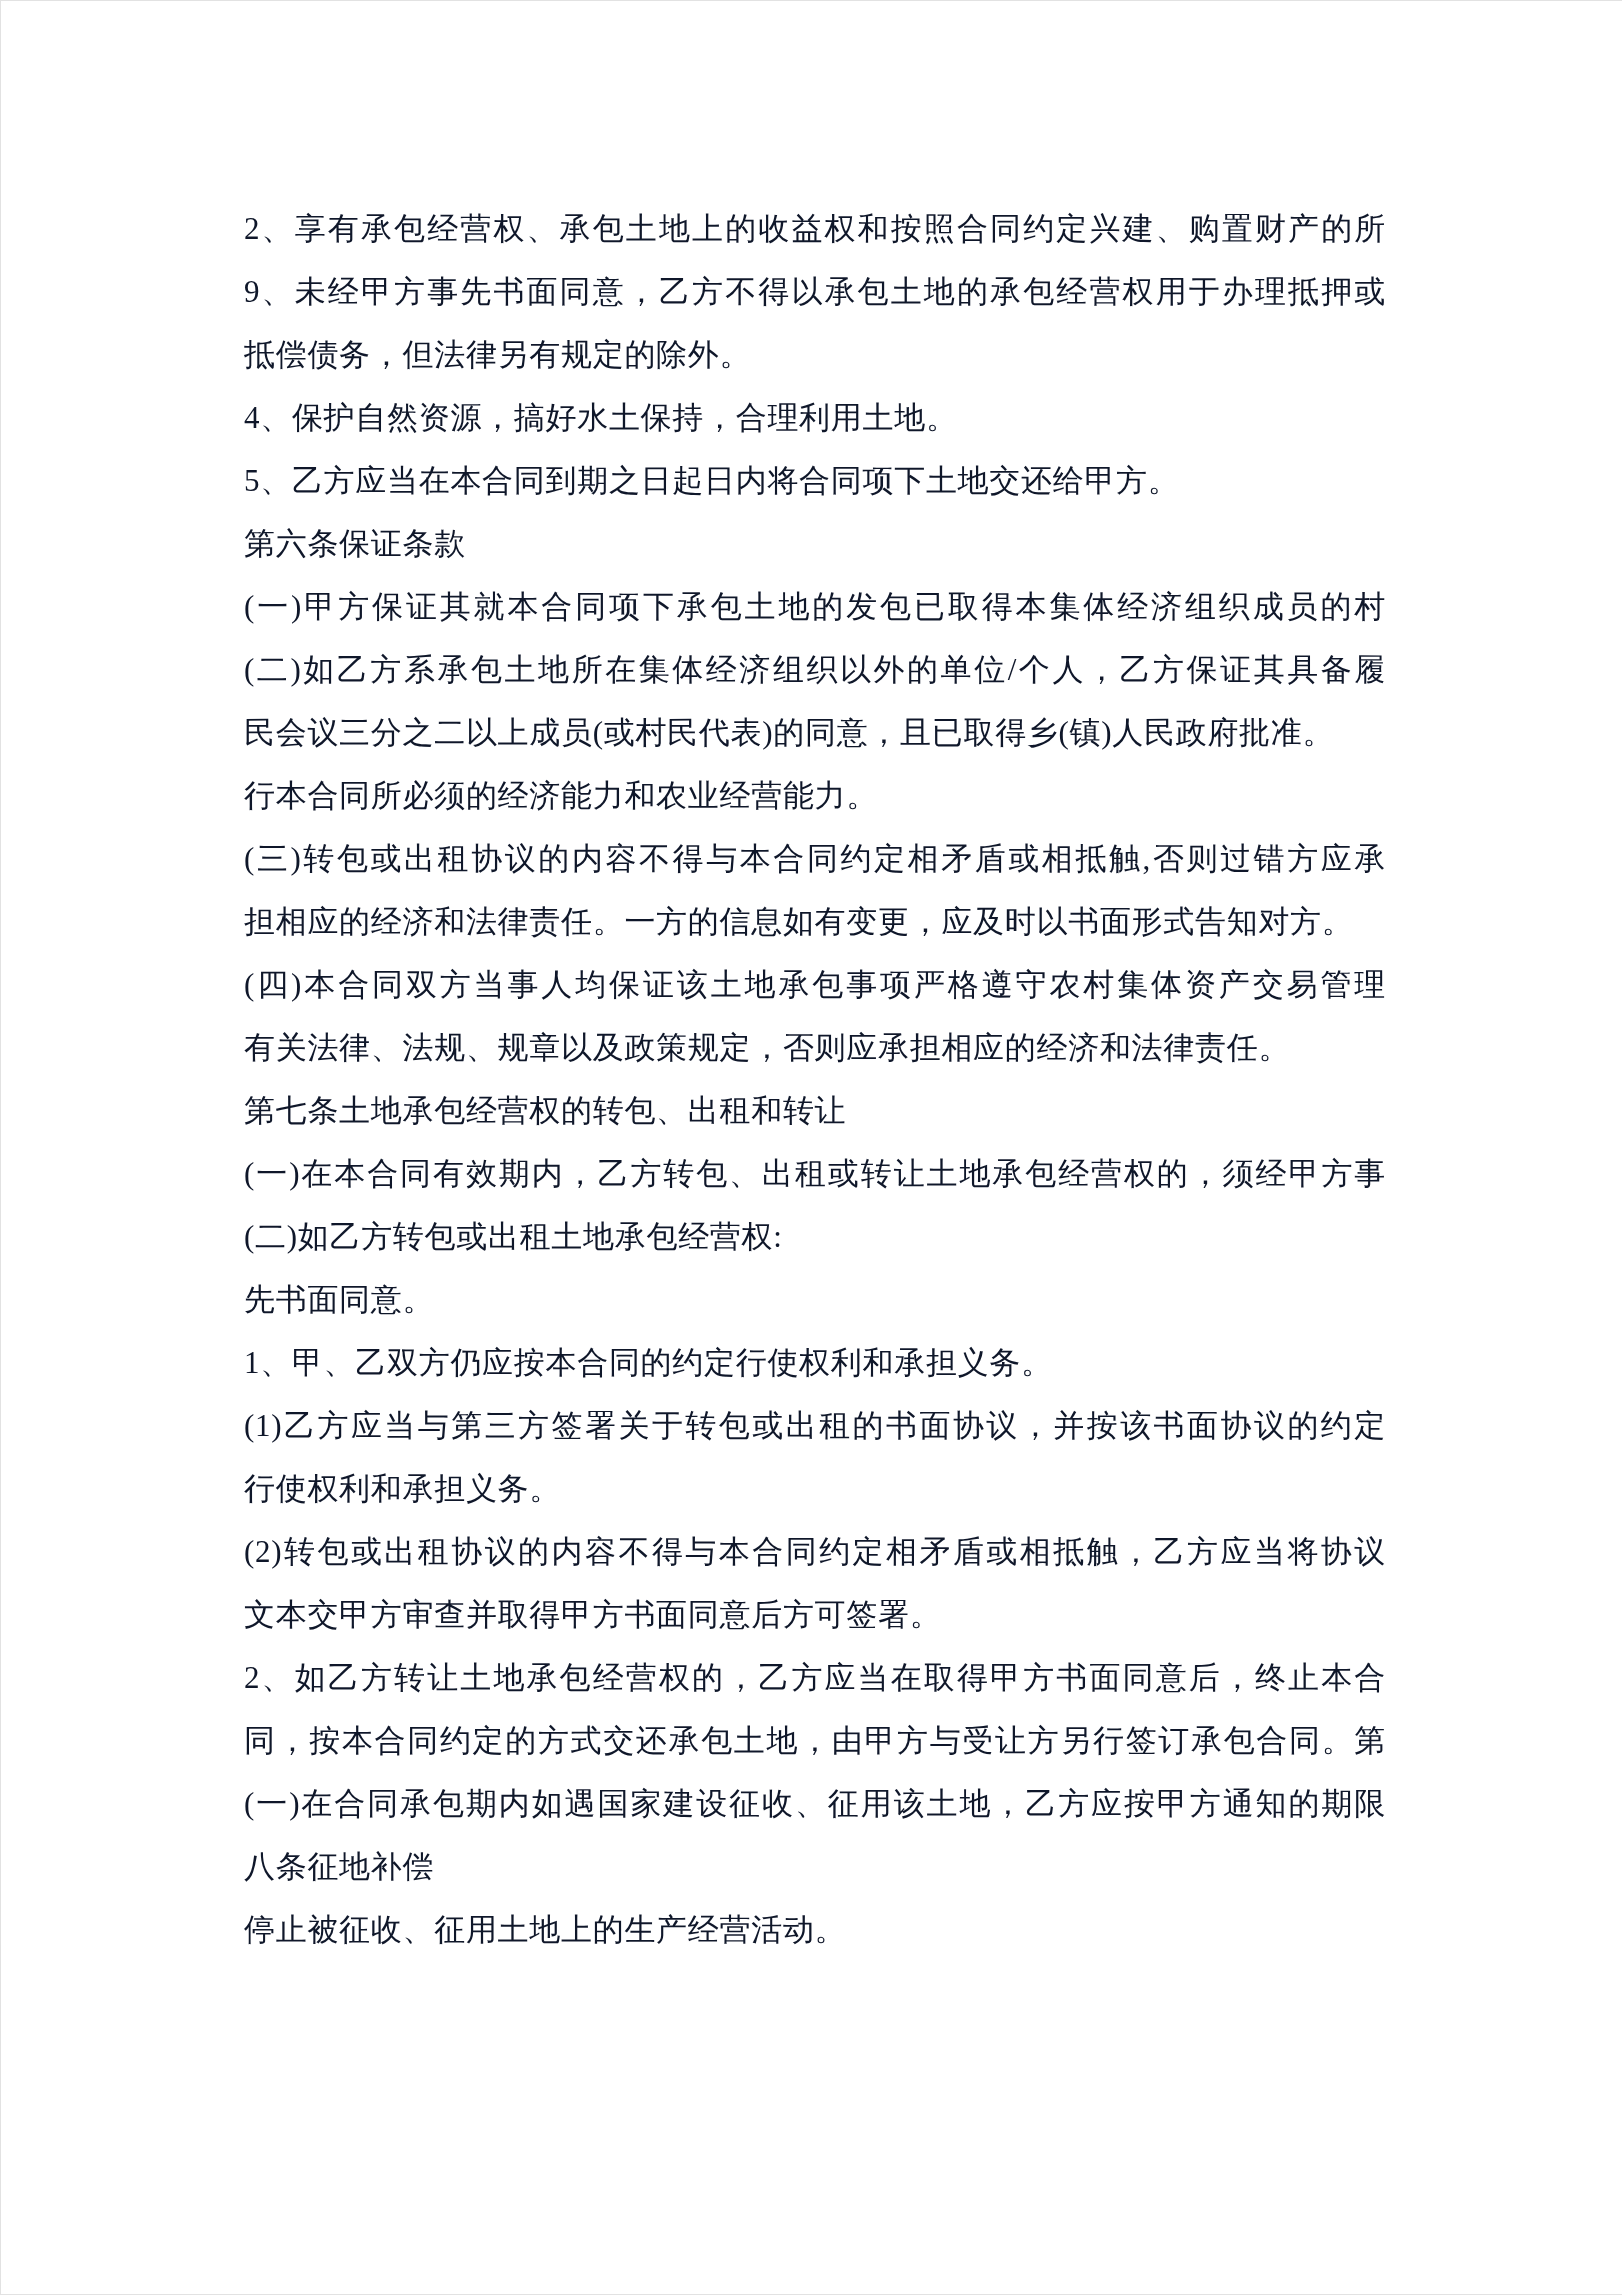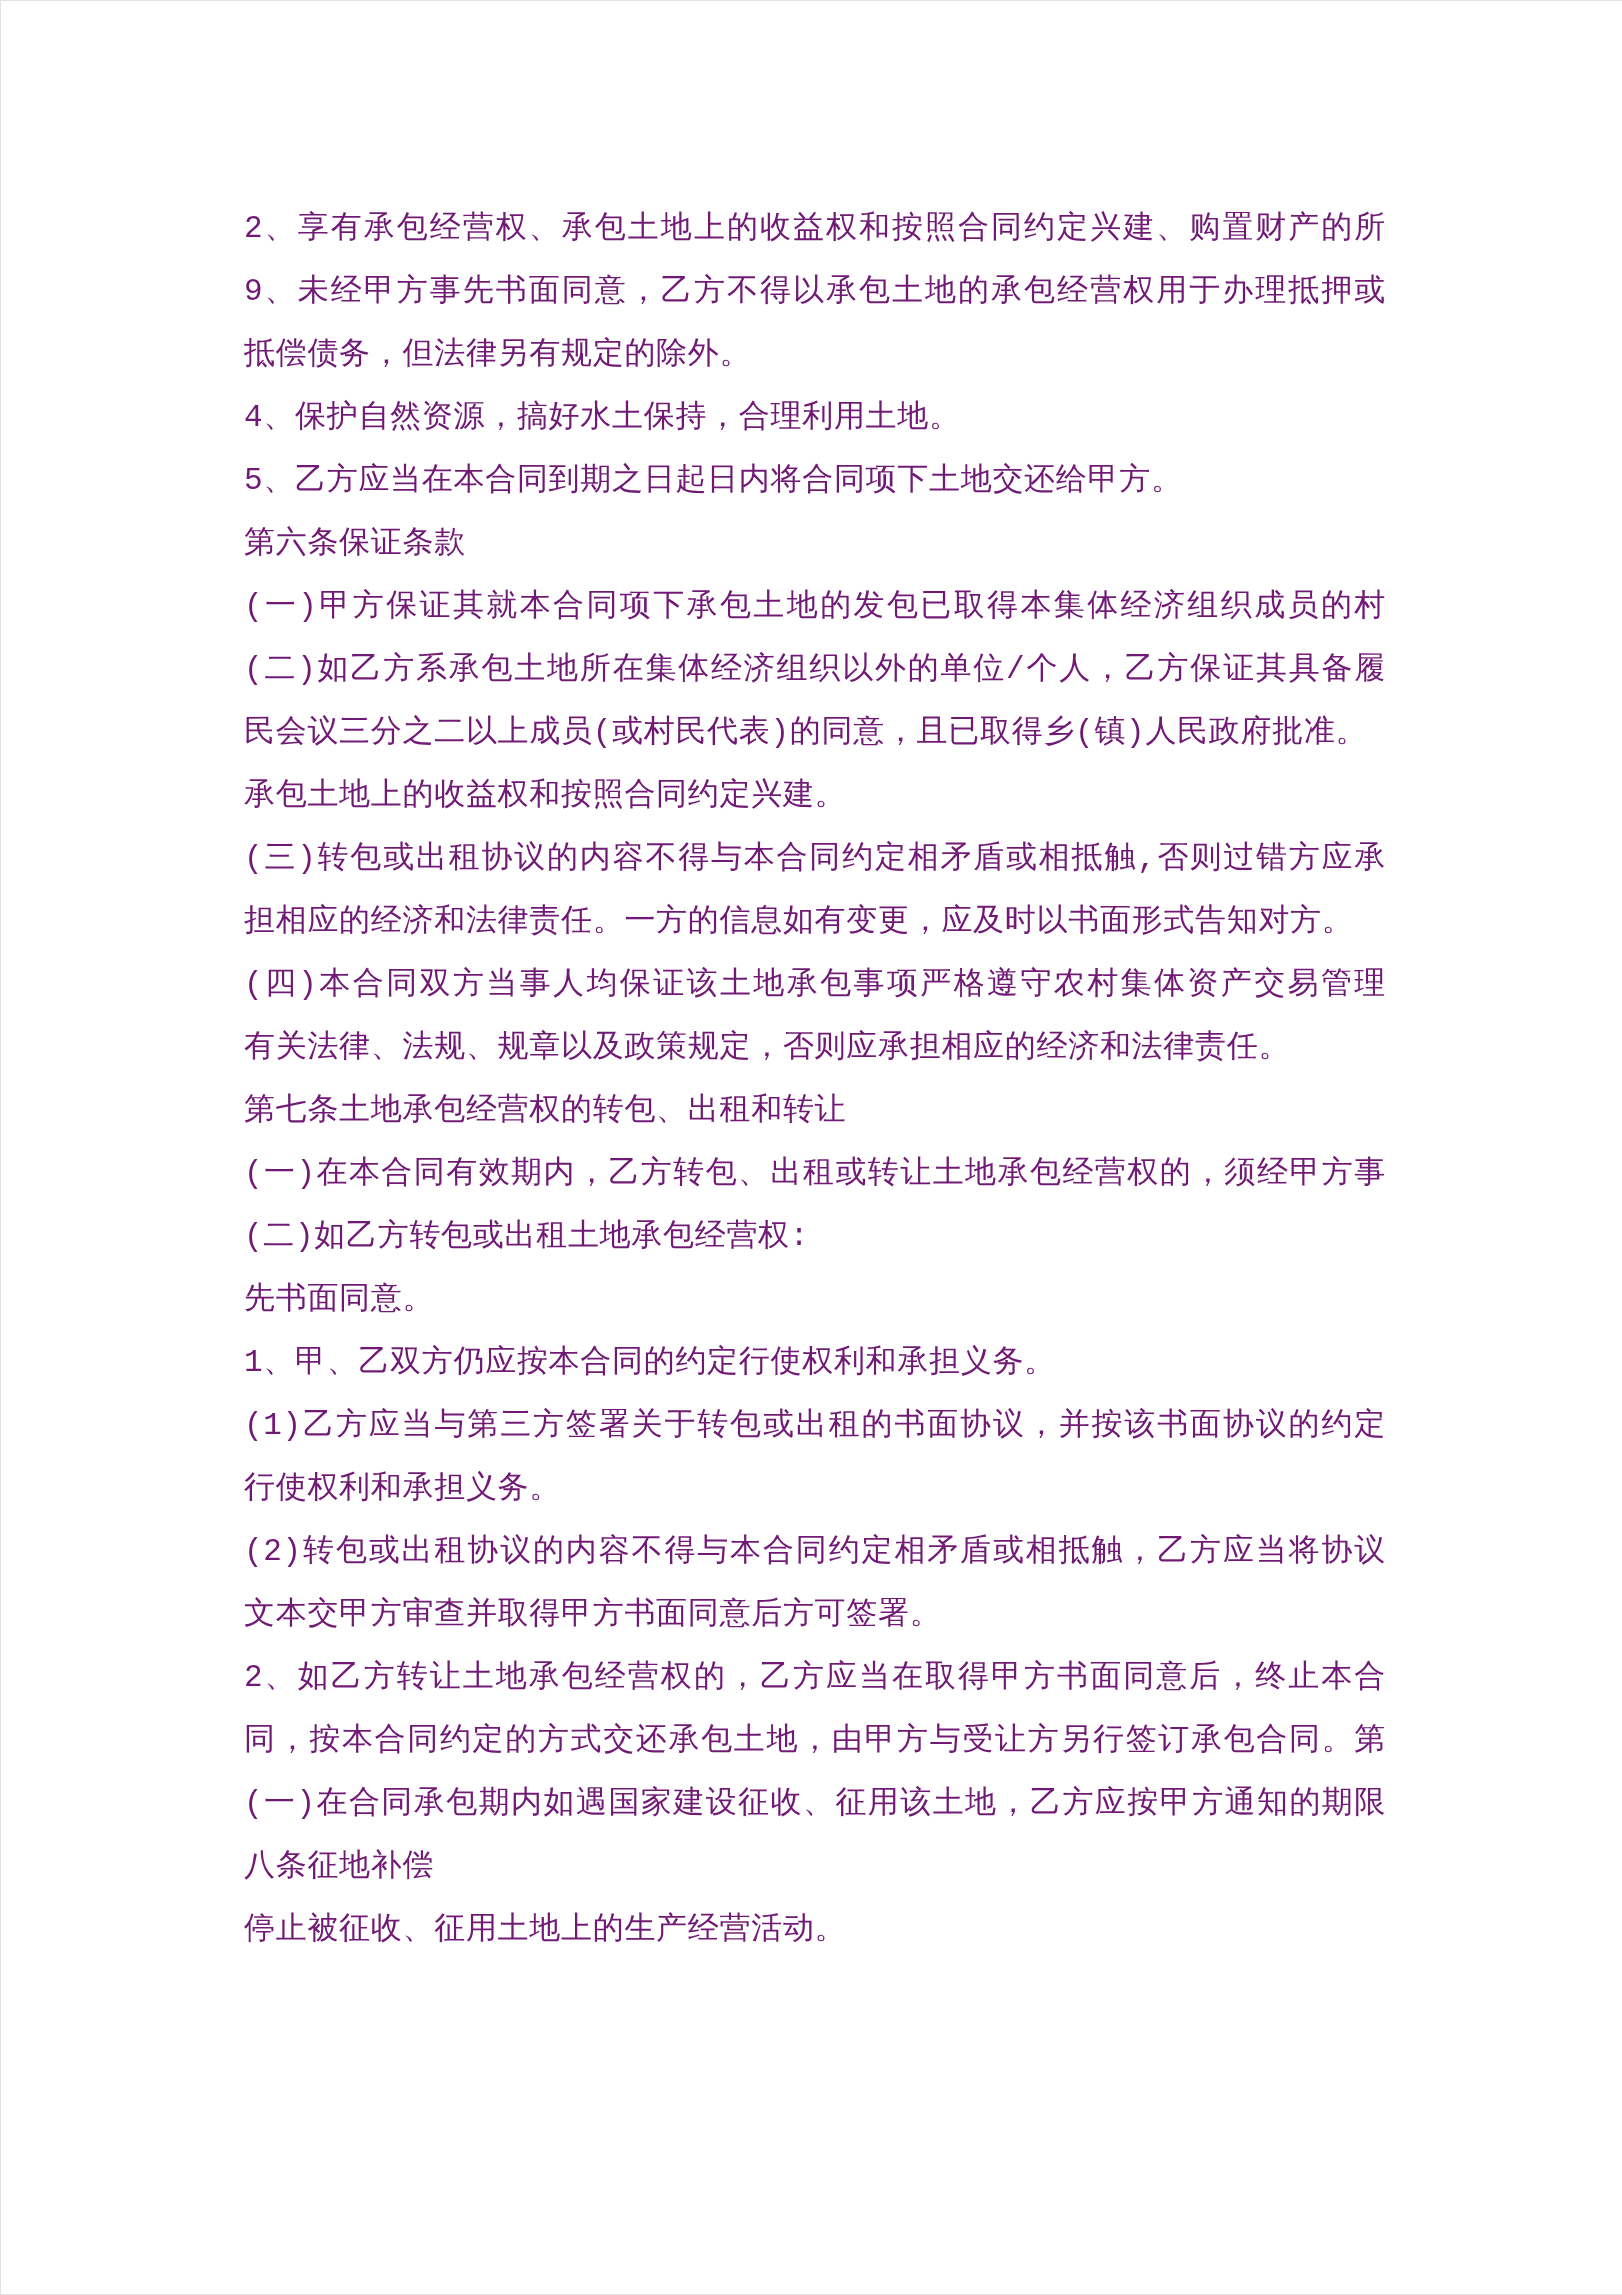--- a/index.html
+++ b/index.html
@@ -16,24 +16,24 @@
     border: 0.7px solid #e2e2e2;
     overflow: hidden;
   }
   .text-block {
     position: absolute;
     left: 243px;
     top: 196px;
     width: 1142px;
   }
   .ln {
-    font-family: Liberation Mono, monospace;
+    font-family: Liberation Serif, serif;
     font-size: 31px;
     line-height: 63px;
-    color: #701a75;
+    color: #0f172a;
     text-align: left;
     letter-spacing: 0.7px;
   }
   .ln.fill {
     text-align: justify;
     text-align-last: justify;
   }
 </style>
 </head>
 <body>
@@ -42,21 +42,21 @@
   <div class="text-block">
     <div class="ln fill">2、享有承包经营权、承包土地上的收益权和按照合同约定兴建、购置财产的所</div>
     <div class="ln fill">9、未经甲方事先书面同意，乙方不得以承包土地的承包经营权用于办理抵押或</div>
     <div class="ln">抵偿债务，但法律另有规定的除外。</div>
     <div class="ln">4、保护自然资源，搞好水土保持，合理利用土地。</div>
     <div class="ln">5、乙方应当在本合同到期之日起日内将合同项下土地交还给甲方。</div>
     <div class="ln">第六条保证条款</div>
     <div class="ln fill">(一)甲方保证其就本合同项下承包土地的发包已取得本集体经济组织成员的村</div>
     <div class="ln fill">(二)如乙方系承包土地所在集体经济组织以外的单位/个人，乙方保证其具备履</div>
     <div class="ln">民会议三分之二以上成员(或村民代表)的同意，且已取得乡(镇)人民政府批准。</div>
-    <div class="ln">承包土地上的收益权和按照合同约定兴建。</div>
+    <div class="ln">行本合同所必须的经济能力和农业经营能力。</div>
     <div class="ln fill">(三)转包或出租协议的内容不得与本合同约定相矛盾或相抵触,否则过错方应承</div>
     <div class="ln">担相应的经济和法律责任。一方的信息如有变更，应及时以书面形式告知对方。</div>
     <div class="ln fill">(四)本合同双方当事人均保证该土地承包事项严格遵守农村集体资产交易管理</div>
     <div class="ln">有关法律、法规、规章以及政策规定，否则应承担相应的经济和法律责任。</div>
     <div class="ln">第七条土地承包经营权的转包、出租和转让</div>
     <div class="ln fill">(一)在本合同有效期内，乙方转包、出租或转让土地承包经营权的，须经甲方事</div>
     <div class="ln">(二)如乙方转包或出租土地承包经营权:</div>
     <div class="ln">先书面同意。</div>
     <div class="ln">1、甲、乙双方仍应按本合同的约定行使权利和承担义务。</div>
     <div class="ln fill">(1)乙方应当与第三方签署关于转包或出租的书面协议，并按该书面协议的约定</div>

